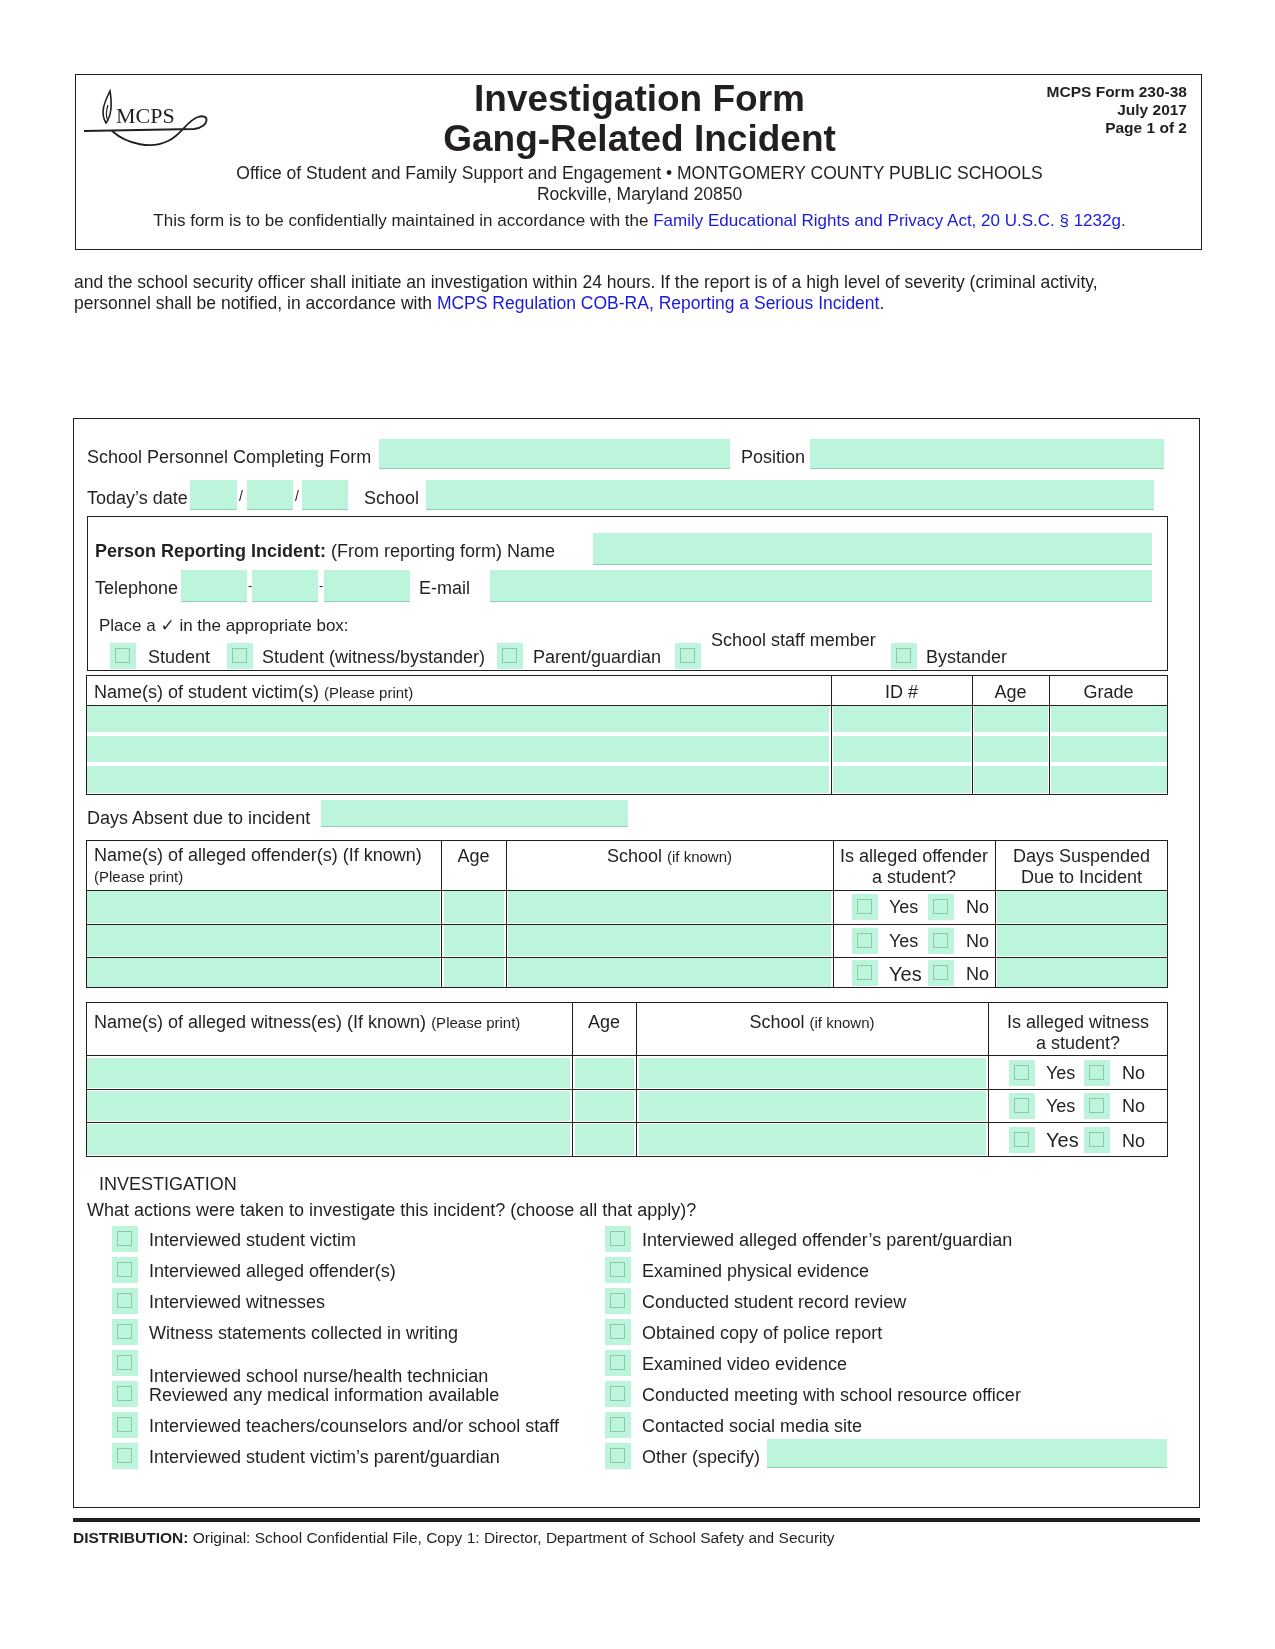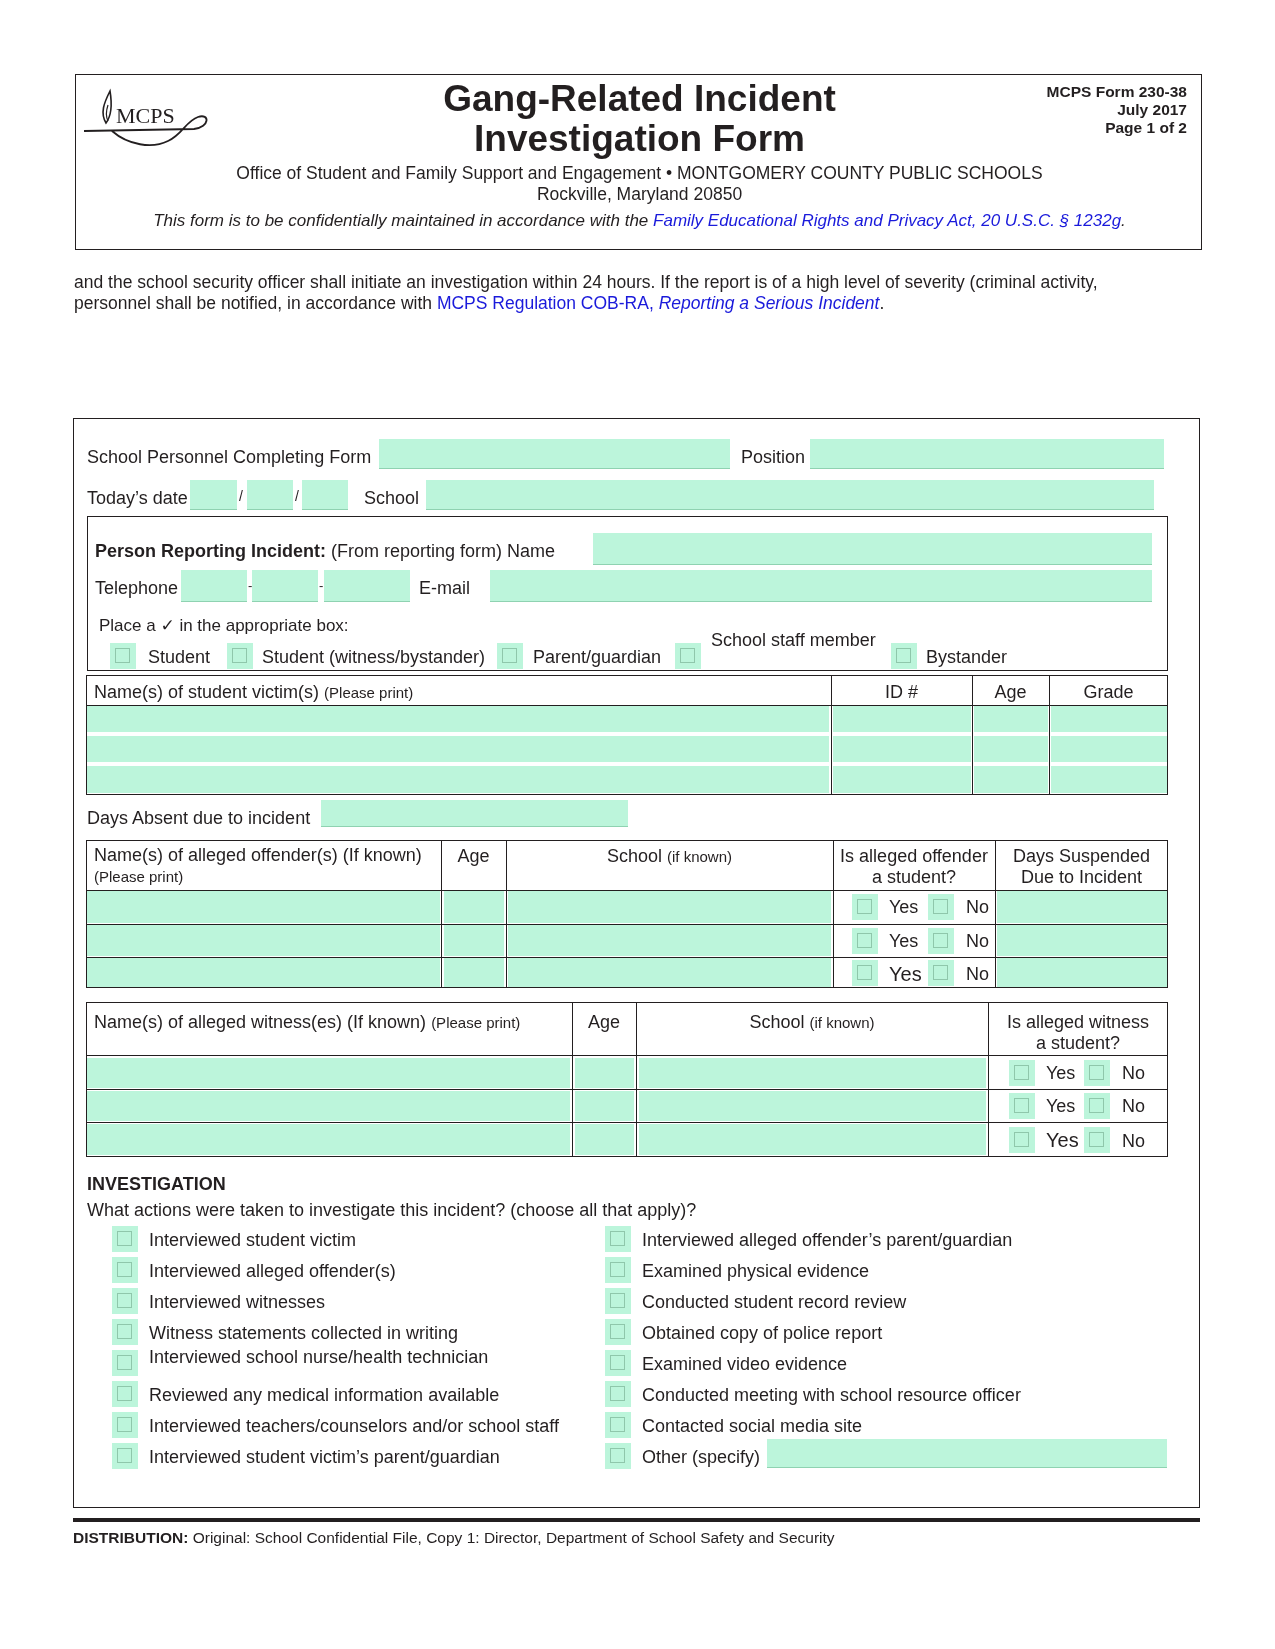--- a/index.html
+++ b/index.html
@@ -1,19 +1,19 @@
 <!DOCTYPE html>
 <html><head>
 <meta charset="utf-8">
 <style>
   html, body { margin:0; padding:0; background:#ffffff; }
   body { width:1275px; height:1649px; position:relative; font-family:"Liberation Sans", sans-serif; color:#231f20; overflow:hidden; }
   .abs { position:absolute; }
   .blue { color:#1a1adb; }
-  .it { font-style:italic; }
+  .it { }
   .field { background:#bcf5db; border-bottom:1px solid #8fd2b1; box-sizing:border-box; }
   .cell { background:#bcf5db; box-sizing:border-box; }
   .cb { position:absolute; width:26px; height:26px; background:#bcf5db; box-sizing:border-box; }
   .cb::after { content:""; position:absolute; left:5px; top:5px; width:15px; height:15px; border:1px solid #8fc7ab; box-sizing:border-box; }
   .lbl { position:absolute; font-size:18px; white-space:nowrap; }
   .hdr-box { position:absolute; left:75px; top:74px; width:1127px; height:176px; border:1.5px solid #231f20; box-sizing:border-box; }
   .line { position:absolute; background:#231f20; }
   .th { position:absolute; font-size:18px; text-align:center; line-height:21px; }
   .small { font-size:15px; }
 </style>
@@ -21,22 +21,22 @@
 <body>
 
 <div class="hdr-box">
   <svg class="abs" style="left:6px;top:8px" width="130" height="70" viewBox="0 0 130 70">
     <path d="M28 8 C22 20, 18 30, 24 40 C30 32, 30 20, 28 8 Z" fill="none" stroke="#231f20" stroke-width="1.6"></path>
     <path d="M26 22 C24 28, 24 34, 26 38" fill="none" stroke="#231f20" stroke-width="1.2"></path>
     <path d="M2 48 L112 46 C128 44, 128 30, 116 34 C104 38, 100 52, 86 58 C70 66, 46 62, 30 48" fill="none" stroke="#231f20" stroke-width="1.8"></path>
     <text x="34" y="40" font-family="Liberation Serif, serif" font-size="22" fill="#231f20">MCPS</text>
   </svg>
   <div class="abs" style="left:0;width:1127px;top:4px;text-align:center;font-size:37px;font-weight:bold;line-height:40px;">
+    <div>Investigation Form</div>
     <div>Gang-Related Incident</div>
-    <div>Investigation Form</div>
   </div>
   <div class="abs" style="right:14px;top:8px;text-align:right;font-size:15.5px;font-weight:bold;line-height:18px;">
     <div>MCPS Form 230-38</div>
     <div>July 2017</div>
     <div>Page 1 of 2</div>
   </div>
   <div class="abs" style="left:0;width:1127px;top:88px;text-align:center;font-size:17.5px;line-height:21px;">
     <div>Office of Student and Family Support and Engagement • MONTGOMERY COUNTY PUBLIC SCHOOLS</div>
     <div>Rockville, Maryland 20850</div>
   </div>
@@ -202,34 +202,34 @@
 <span class="lbl" style="left:1122px;top:1096px">No</span>
 
 <div class="abs cell" style="left:87px;top:1124px;width:483px;height:31px"></div>
 <div class="abs cell" style="left:575px;top:1124px;width:59px;height:31px"></div>
 <div class="abs cell" style="left:639px;top:1124px;width:347px;height:31px"></div>
 <div class="cb" style="left:1009px;top:1127px"></div>
 <span class="lbl" style="left:1046px;top:1129px;font-size:20px">Yes</span>
 <div class="cb" style="left:1084px;top:1127px"></div>
 <span class="lbl" style="left:1122px;top:1131px">No</span>
 
-<span class="lbl" style="left:87px;top:1174px;font-weight:bold">INVESTIGATION</span>
+<span class="lbl" style="left:99px;top:1174px;font-weight:normal">INVESTIGATION</span>
 <span class="lbl" style="left:87px;top:1200px">What actions were taken to investigate this incident? (choose all that apply)?</span>
 
 <div class="abs" style="left:112px;top:1226px">
   <div class="cb" style="left:0;top:0"></div>
   <span class="lbl" style="left:37px;top:4px">Interviewed student victim</span>
   <div class="cb" style="left:0;top:31px"></div>
   <span class="lbl" style="left:37px;top:35px">Interviewed alleged offender(s)</span>
   <div class="cb" style="left:0;top:62px"></div>
   <span class="lbl" style="left:37px;top:66px">Interviewed witnesses</span>
   <div class="cb" style="left:0;top:93px"></div>
   <span class="lbl" style="left:37px;top:97px">Witness statements collected in writing</span>
   <div class="cb" style="left:0;top:124px"></div>
-  <span class="lbl" style="left:37px;top:121px">Interviewed school nurse/health technician</span>
+  <span class="lbl" style="left:37px;top:140px">Interviewed school nurse/health technician</span>
   <div class="cb" style="left:0;top:155px"></div>
   <span class="lbl" style="left:37px;top:159px">Reviewed any medical information available</span>
   <div class="cb" style="left:0;top:186px"></div>
   <span class="lbl" style="left:37px;top:190px">Interviewed teachers/counselors and/or school staff</span>
   <div class="cb" style="left:0;top:217px"></div>
   <span class="lbl" style="left:37px;top:221px">Interviewed student victim’s parent/guardian</span>
 </div>
 
 <div class="abs" style="left:605px;top:1226px">
   <div class="cb" style="left:0;top:0"></div>

